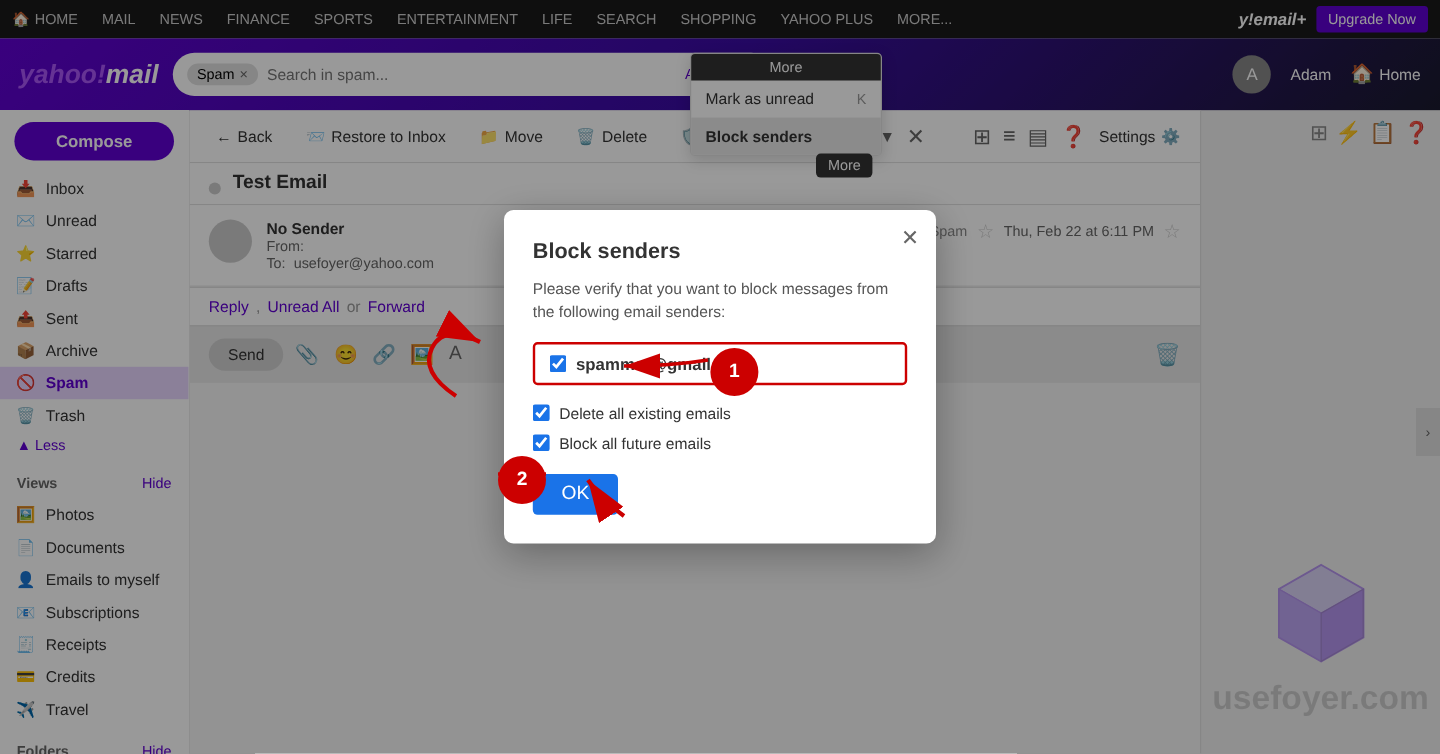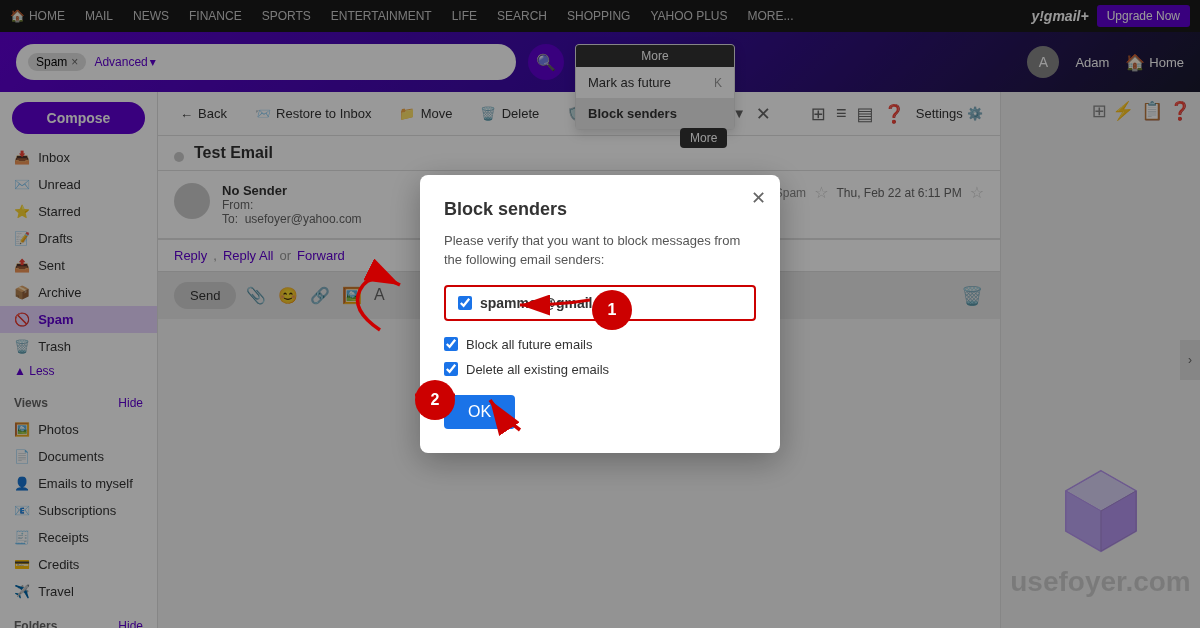--- a/index.html
+++ b/index.html
@@ -591,31 +591,35 @@
   <div class="top-nav-item">
     <span>SHOPPING</span>
   </div>
   <div class="top-nav-item">
     <span>YAHOO PLUS</span>
   </div>
   <div class="top-nav-item">
     <span>MORE...</span>
   </div>
   <div class="top-nav-right">
-    <span class="ymail-logo-top">y!gmail+</span>
+    <span class="ymail-logo-top">y!email+</span>
     <button class="upgrade-btn">Upgrade Now</button>
   </div>
 </div>
 
 <div class="header-bar">
+  <div class="yahoo-mail-logo">
+    <span>yahoo!</span><span style="color:#fff;font-style:italic;">mail</span>
+  </div>
   <div class="search-bar">
     <div class="spam-tag">
       <span>Spam</span>
       <span class="close-x">×</span>
     </div>
+    <input class="search-input" type="text" placeholder="Search in spam..." style="">
     <div class="advanced-btn">
       <span>Advanced</span>
       <span>▾</span>
     </div>
   </div>
   <button class="search-btn">🔍</button>
   <div class="header-right">
     <div class="user-avatar">A</div>
     <span class="username">Adam</span>
     <div class="home-btn">
@@ -779,21 +783,21 @@
           <span>Thu, Feb 22 at 6:11 PM</span>
           <span class="star-icon">☆</span>
         </div>
       </div>
     </div>
 
     <div class="reply-bar">
       <div class="reply-links">
         <span>Reply</span>
         <span class="separator">,</span>
-        <span>Reply All</span>
+        <span>Unread All</span>
         <span class="separator">or</span>
         <span>Forward</span>
       </div>
     </div>
 
     <div class="compose-area">
       <button class="send-btn">Send</button>
       <div class="compose-icons">
         <span class="compose-icon">📎</span>
         <span class="compose-icon">😊</span>
@@ -823,21 +827,21 @@
     </svg>
 
     <div class="usefoyer-watermark">usefoyer.com</div>
   </div>
 
 </div>
 
 <div class="dropdown-menu">
   <div class="dropdown-header">More</div>
   <div class="dropdown-item">
-    <span>Mark as future</span>
+    <span>Mark as unread</span>
     <span class="dropdown-shortcut">K</span>
   </div>
   <div class="dropdown-item highlighted">
     <span>Block senders</span>
   </div>
 </div>
 
 <div class="more-tooltip">More</div>
 
 <div class="modal-overlay">
@@ -846,25 +850,25 @@
     <div class="modal-title">Block senders</div>
     <div class="modal-description">Please verify that you want to block messages from the following email senders:</div>
 
     <div class="email-checkbox-row">
       <input type="checkbox" checked="" style="">
       <span class="email-address-text">spammer@gmail.com</span>
     </div>
 
     <div class="modal-option-row">
       <input type="checkbox" checked="" style="">
-      <span class="modal-option-label">Block all future emails</span>
+      <span class="modal-option-label">Delete all existing emails</span>
     </div>
     <div class="modal-option-row">
       <input type="checkbox" checked="" style="">
-      <span class="modal-option-label">Delete all existing emails</span>
+      <span class="modal-option-label">Block all future emails</span>
     </div>
 
     <button class="modal-ok-btn">OK</button>
   </div>
 </div>
 
 <div class="annotation-1" style="position:fixed;top:290px;left:592px;">1</div>
 <div class="annotation-2" style="position:fixed;top:380px;left:415px;">2</div>
 
 <svg class="arrows-overlay" xmlns="http://www.w3.org/2000/svg">

